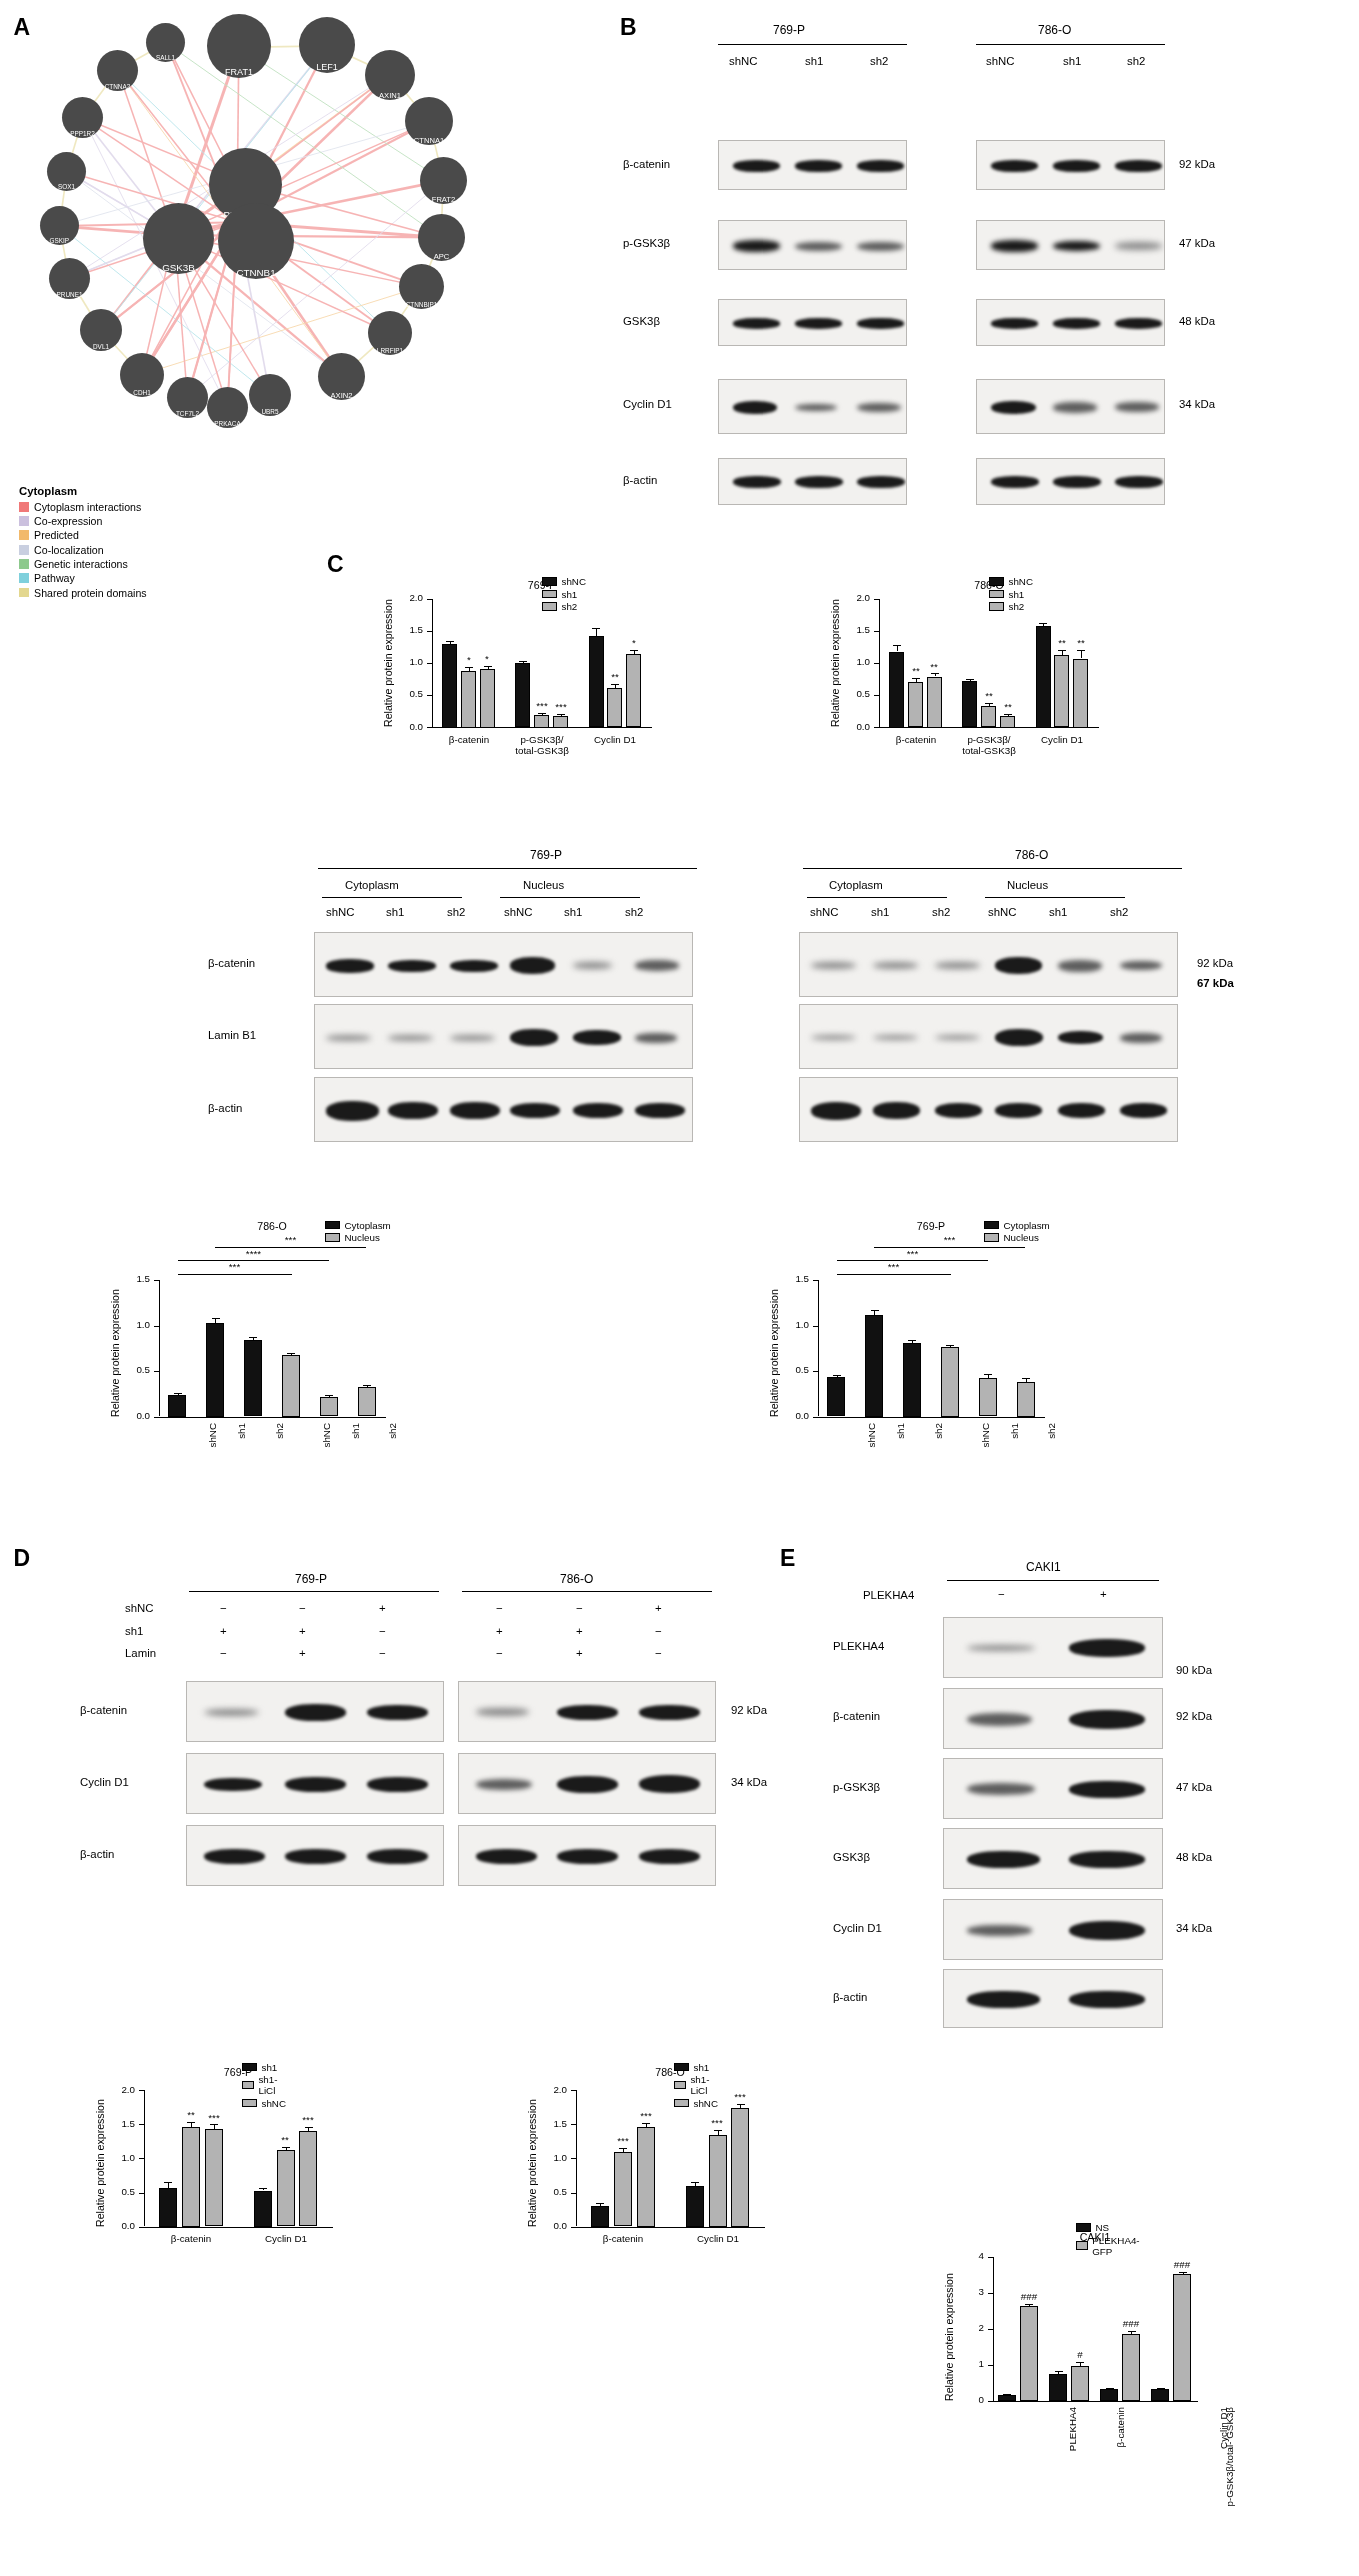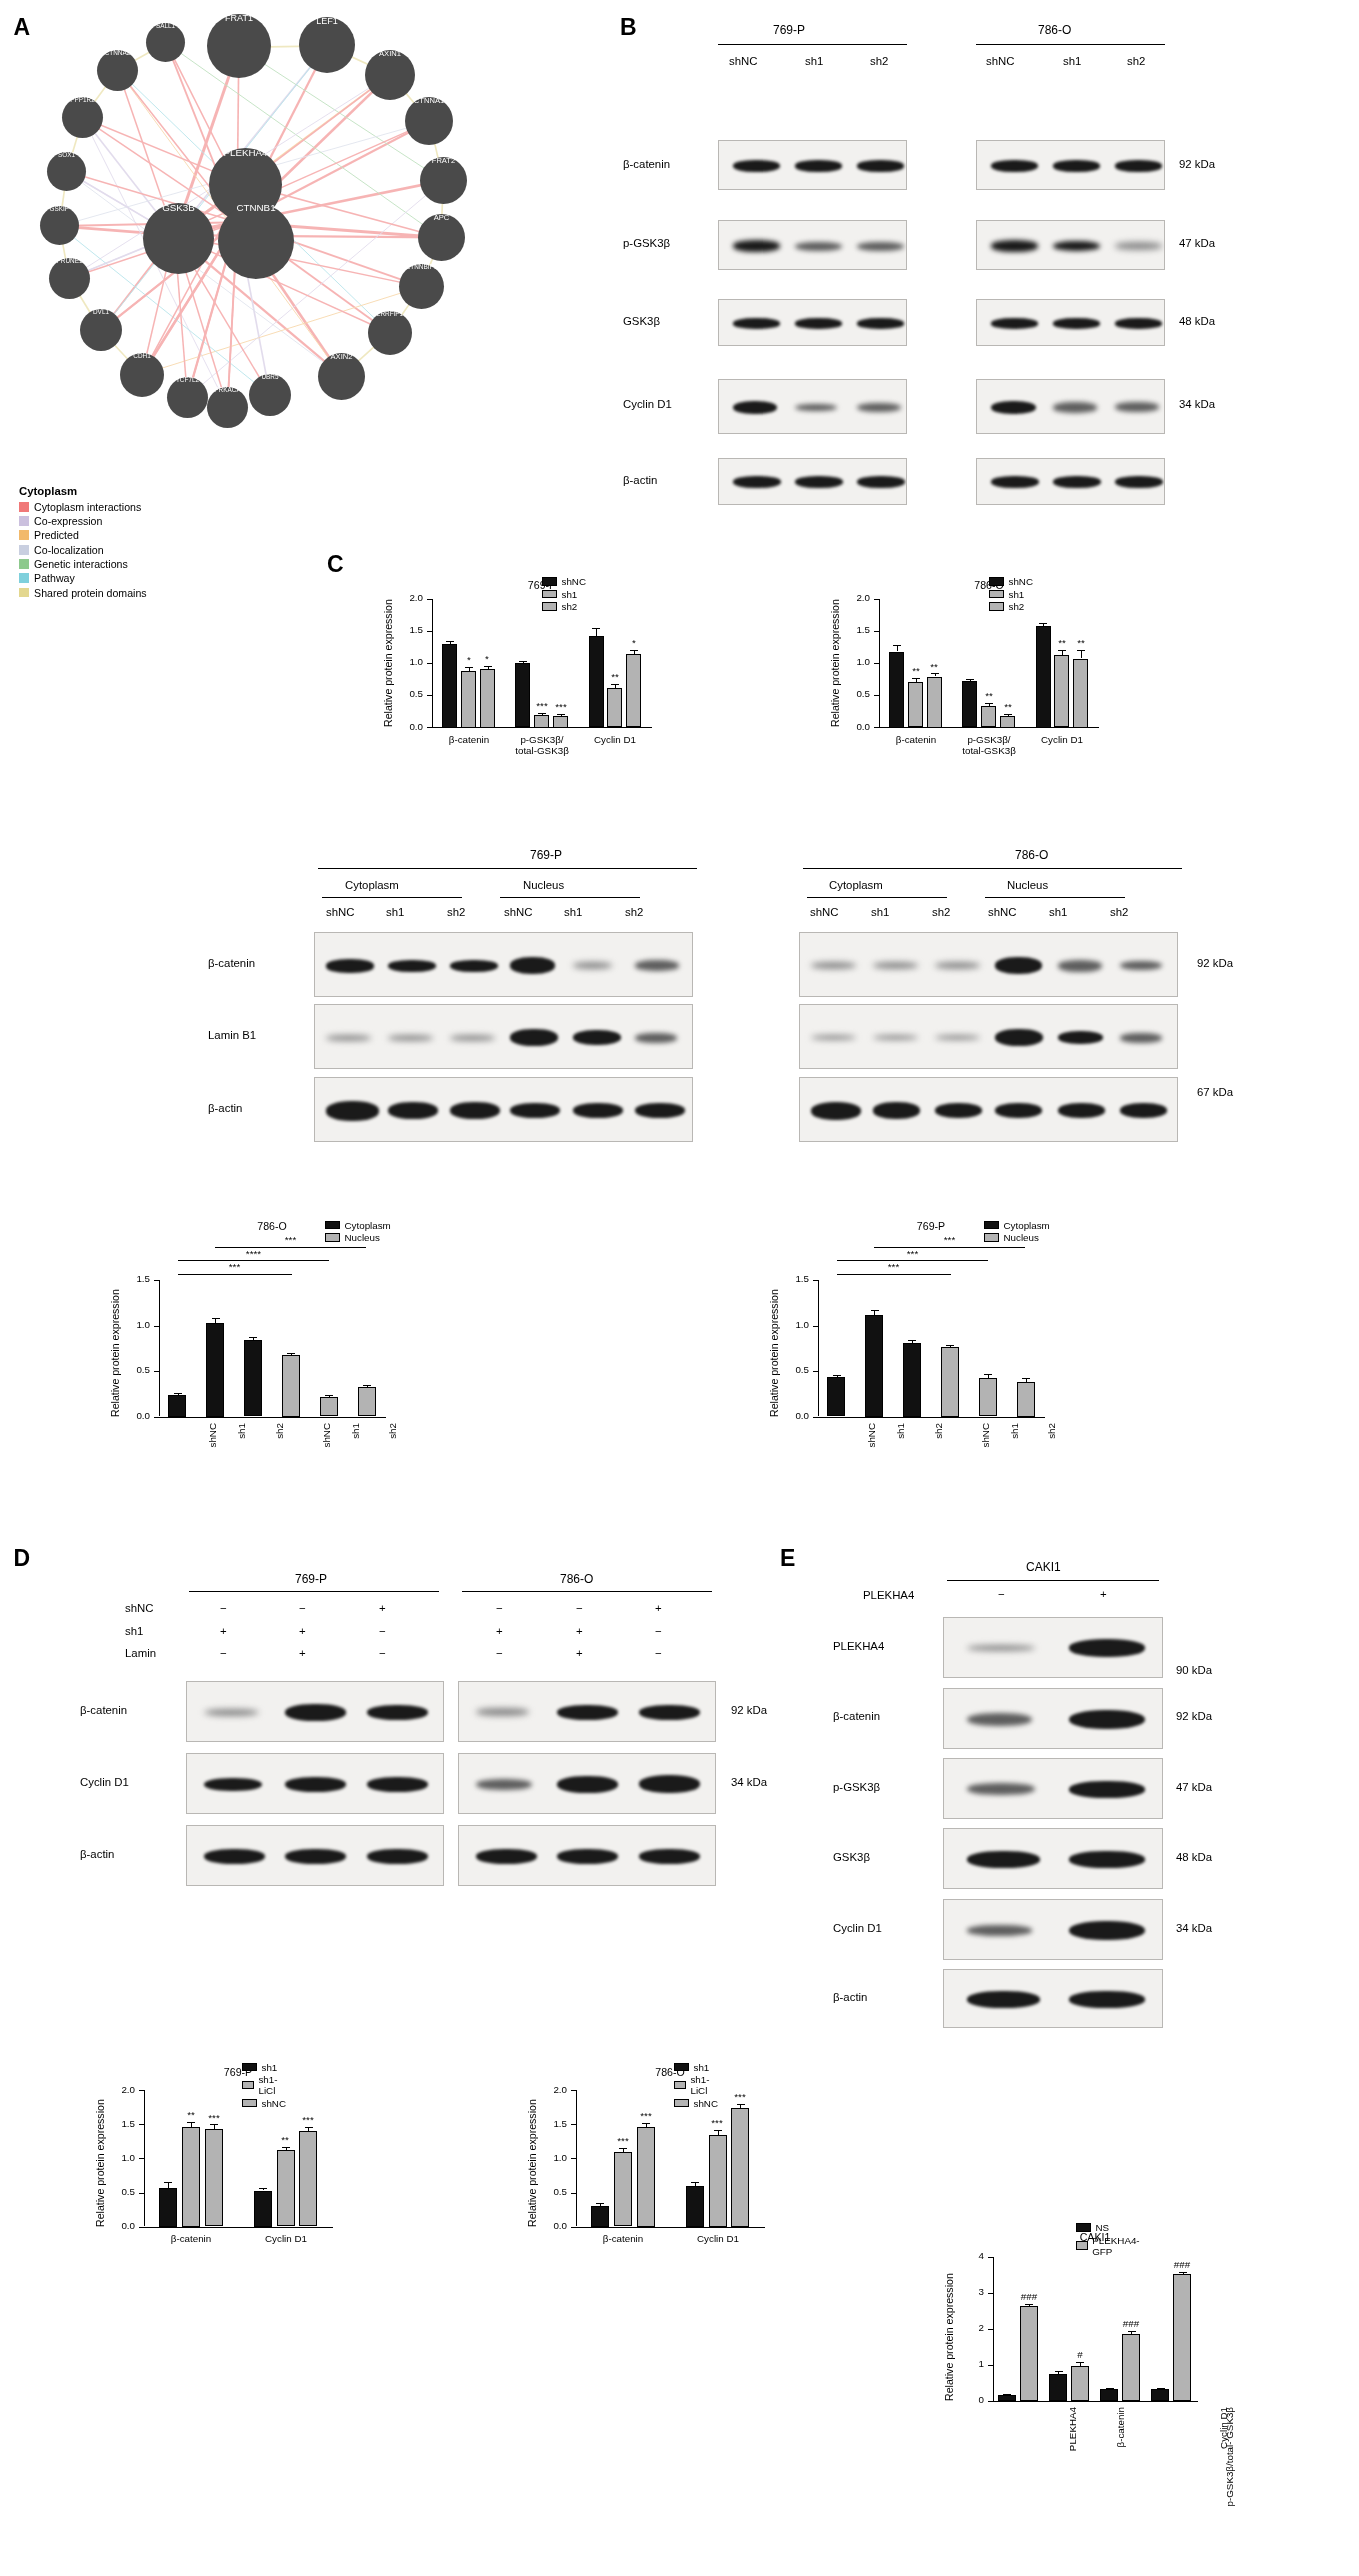--- a/index.html
+++ b/index.html
@@ -31,21 +31,21 @@
     position: absolute;
     left: 23px; top: 7.6px;
     width: 515px; height: 500px;
   }
   .node {
     position: absolute;
     background: #4a4a4a;
     border-radius: 50%;
     color: #fff;
     display: flex;
-    align-items: flex-start;
+    align-items: flex-end;
     justify-content: center;
     font-size: 6.8px;
     text-align: center;
     line-height: 1.05;
     font-family: "Liberation Sans", sans-serif;
   }
   .legend-row { display: flex; align-items: center; margin-bottom: 2.3px; }
   .legend-sw { width: 9.8px; height: 9.8px; margin-right: 5.3px; }
   .legend-tx { font-size: 10.6px; color: #000; }
 
@@ -567,21 +567,21 @@
     </div>
     <div class="blot-box" style="left: 799px; top: 1004px; width: 379px; height: 65px;">
       <div class="band vfaint" style="left: 10.6px; top: 30px; width: 45px; height: 5.3px;"></div>
       <div class="band vfaint" style="left: 73px; top: 30px; width: 45px; height: 5.3px;"></div>
       <div class="band vfaint" style="left: 135px; top: 30px; width: 45px; height: 5.3px;"></div>
       <div class="band" style="left: 195px; top: 24px; width: 48px; height: 16.7px;"></div>
       <div class="band" style="left: 258px; top: 26px; width: 45px; height: 13px;"></div>
       <div class="band faint" style="left: 320px; top: 28px; width: 42px; height: 9.8px;"></div>
     </div>
     <div class="lbl " style="left: 208px; top: 1029px;">Lamin B1</div>
-    <div class="lbl " style="left: 1197px; top: 1086px;">67 kDa</div>
+    <div class="lbl " style="left: 1197px; top: 977px; font-weight: bold;">67 kDa</div>
     <div class="blot-box" style="left: 314px; top: 1077px; width: 379px; height: 65px;">
       <div class="band" style="left: 10.6px; top: 23px; width: 53px; height: 19.7px;"></div>
       <div class="band" style="left: 73px; top: 24px; width: 50px; height: 16.7px;"></div>
       <div class="band" style="left: 135px; top: 24px; width: 50px; height: 16.7px;"></div>
       <div class="band" style="left: 195px; top: 25px; width: 50px; height: 15px;"></div>
       <div class="band" style="left: 258px; top: 25px; width: 50px; height: 15px;"></div>
       <div class="band" style="left: 320px; top: 25px; width: 50px; height: 15px;"></div>
     </div>
     <div class="blot-box" style="left: 799px; top: 1077px; width: 379px; height: 65px;">
       <div class="band" style="left: 10.6px; top: 23.5px; width: 50px; height: 18px;"></div>

